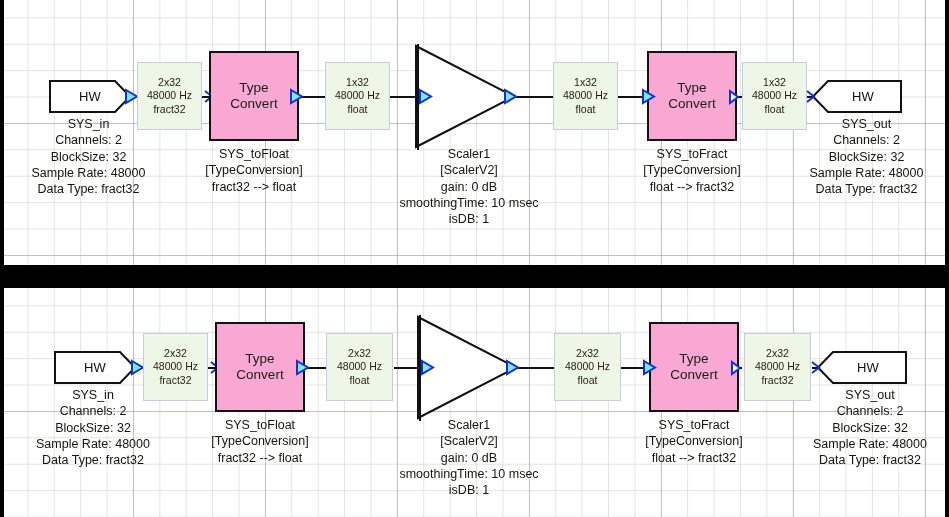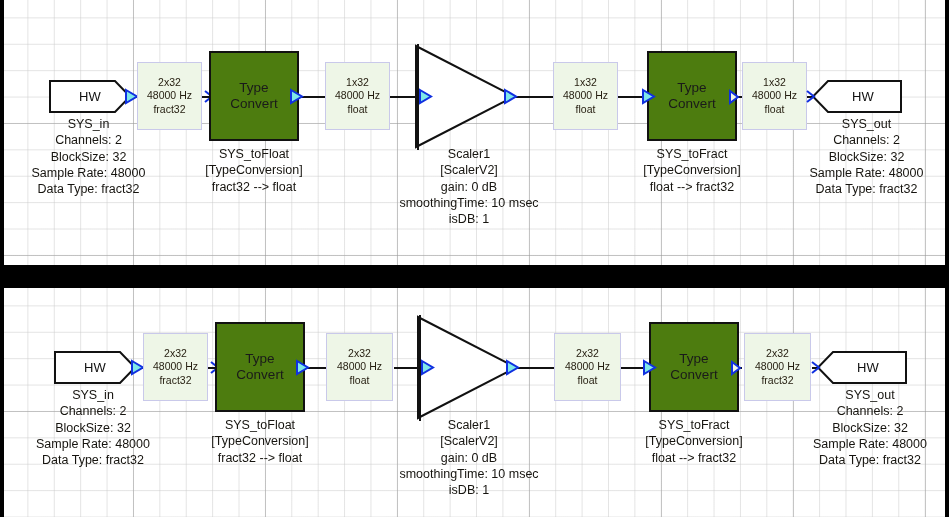--- a/index.html
+++ b/index.html
@@ -18,21 +18,21 @@
   #panel-top{top:0;height:265px;}
   #panel-bottom{top:288px;height:229px;}
 
   .layer{position:absolute;inset:0;}
 
   .hwblk{position:absolute;}
   .hwblk svg{position:absolute;left:0;top:0;overflow:visible;}
   .hwblk .lab{position:absolute;inset:0;display:flex;align-items:center;justify-content:center;
       font-size:13px;color:#111;letter-spacing:.2px;}
 
-  .tcblk{position:absolute;background:#4d7c0f;border:2px solid #111;box-sizing:border-box;}
+  .tcblk{position:absolute;background:#f9a8d4;border:2px solid #111;box-sizing:border-box;}
   .tcblk .lab{position:absolute;inset:0;display:flex;flex-direction:column;align-items:center;
       justify-content:center;font-size:13.5px;color:#1a1a1a;line-height:1.18;}
 
   .amp{position:absolute;}
   .amp svg{position:absolute;left:0;top:0;overflow:visible;}
 
   
   .sig{position:absolute;background:#eef6e7;border:1px solid #c9c9ea;box-sizing:border-box;
       display:flex;flex-direction:column;align-items:center;justify-content:center;
       font-size:10.5px;color:#231c0e;line-height:1.30;text-align:center;}

